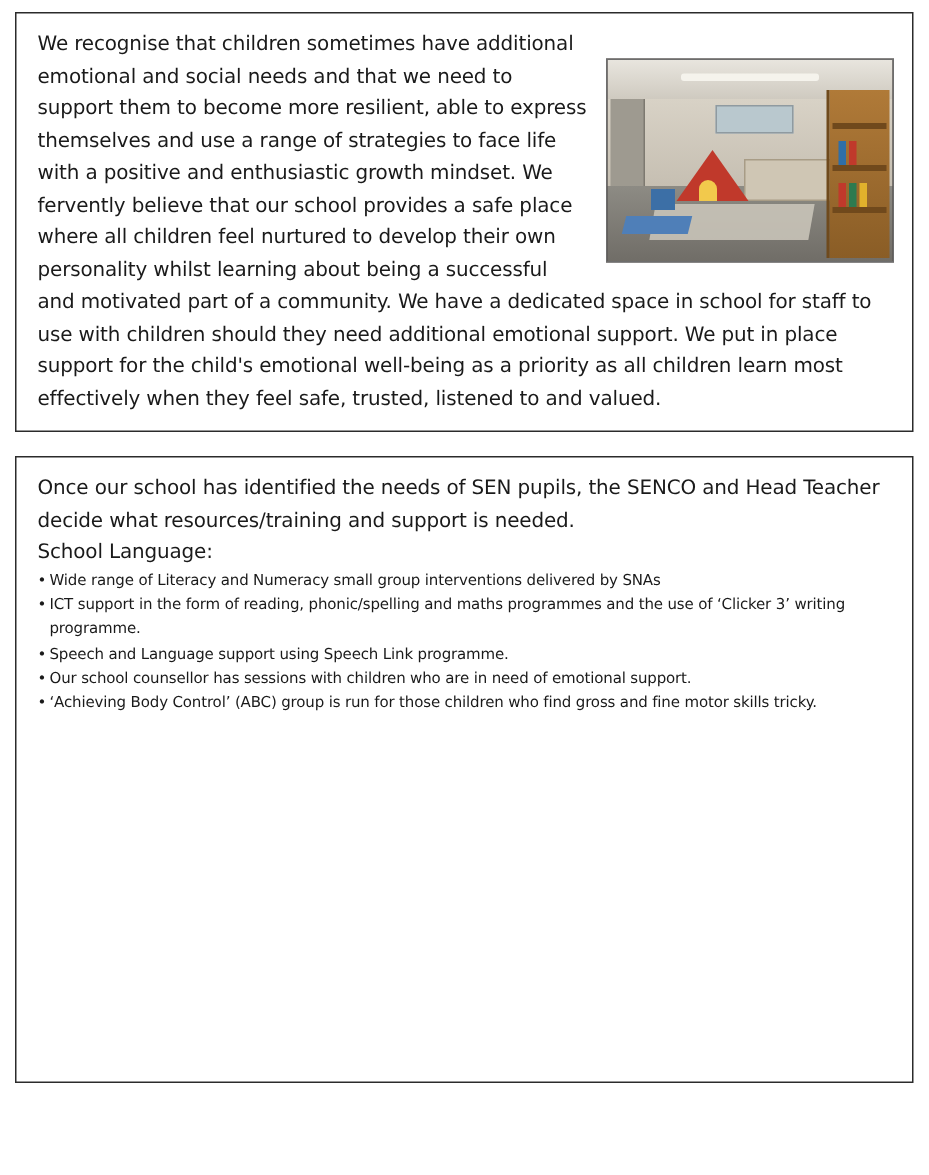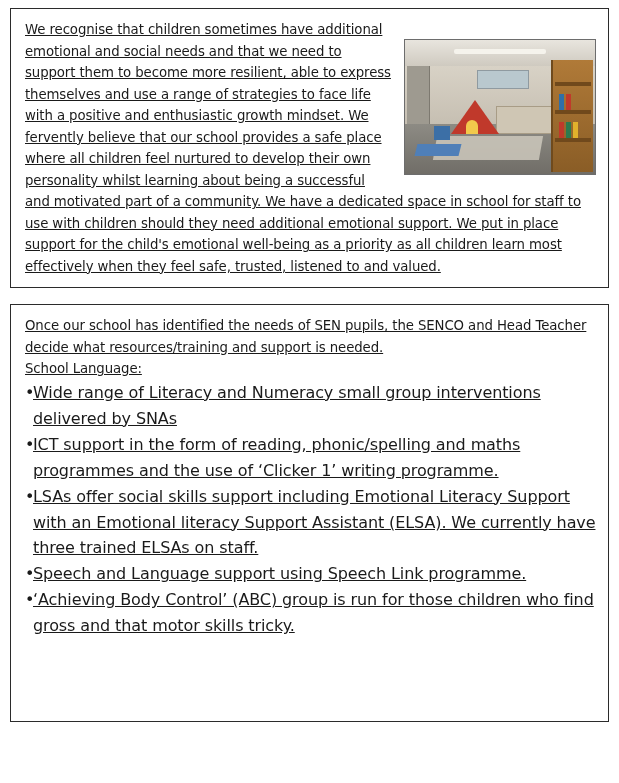--- a/index.html
+++ b/index.html
@@ -13,21 +13,20 @@
     font-family: "DejaVu Sans", sans-serif;
     color: #1a1a1a;
     overflow: hidden;
   }
   .page {
     width: 619px;
     height: 556px;
     box-sizing: border-box;
     padding: 8px 10px 6px 10px;
     position: relative;
-    text-decoration: underline;
   }
   .panel {
     border: 1px solid #2b2b2b;
     box-sizing: border-box;
     background: #ffffff;
   }
   .panel-top {
     padding: 10px 12px 10px 14px;
     margin-bottom: 14px;
     position: relative;
@@ -119,21 +118,21 @@
   .ph-door {
     position: absolute; left: 2px; top: 26px; width: 22px; height: 62px;
     background: #9e9a90; border-right: 1px solid #7d7970;
   }
   ul.bullets {
     margin: 0;
     padding: 0;
     list-style: none;
   }
   ul.bullets li {
-    font-size: 16px;
+    font-size: 10px;
     line-height: 1.62;
     letter-spacing: -0.1px;
     text-indent: 0;
     padding-left: 8px;
     position: relative;
   }
   ul.bullets li:before {
     content: "\2022";
     position: absolute;
     left: 0;
@@ -178,20 +177,20 @@
     </div>
     <p class="para">We recognise that children sometimes  have additional emotional and social needs and that we need to support them to become more resilient, able to express themselves and use a range of strategies to face life with a positive and enthusiastic growth mindset. We fervently believe that our school provides a safe place where all children feel nurtured to develop their own personality whilst learning about being a successful and motivated part of a community. We have a dedicated space in school for staff to use with children should they need additional emotional support. We put in place support for the child's emotional well-being as a priority as all children learn most effectively when they feel safe, trusted, listened to and valued.</p>
     <div class="clearer"></div>
   </div>
 
   <div class="panel panel-bottom">
     <p class="intro-line">Once our school has identified the needs of SEN pupils, the SENCO and Head Teacher decide what resources/training and support is needed.</p>
     <p class="intro-line">School Language:</p>
     <ul class="bullets">
       <li>Wide range of Literacy and Numeracy small group interventions delivered by SNAs</li>
-      <li>ICT support in the form of reading, phonic/spelling and maths programmes and the use of ‘Clicker 1’ writing programme.</li>
-      <li>LSAs offer social skills support including Emotional Literacy Support with an Emotional literacy Support Assistant (ELSA). We currently have three trained ELSAs on staff.</li>
+      <li>ICT support in the form of reading, phonic/spelling and maths programmes and the use of ‘Clicker 3’ writing programme.</li>
       <li>Speech and Language support using Speech Link programme.</li>
-      <li>‘Achieving Body Control’ (ABC) group is run for those children who find gross and that motor skills tricky.</li>
+      <li>Our school counsellor has sessions with children who are in need of emotional support.</li>
+      <li>‘Achieving Body Control’ (ABC) group is run for those children who find gross and fine motor skills tricky.</li>
     </ul>
   </div>
 
 </div>
 
 </body></html>

